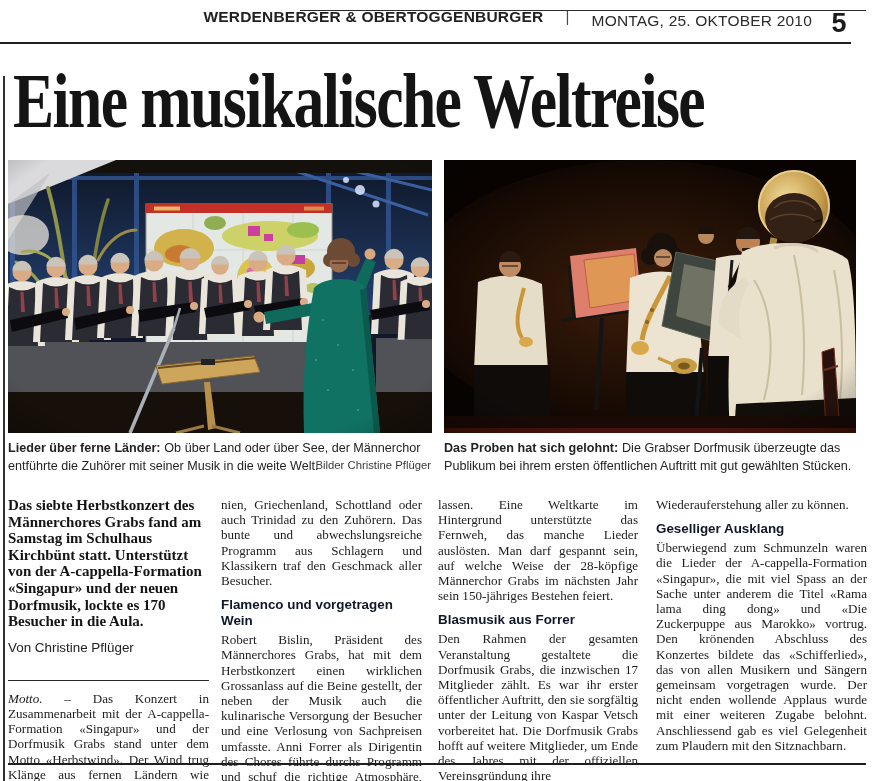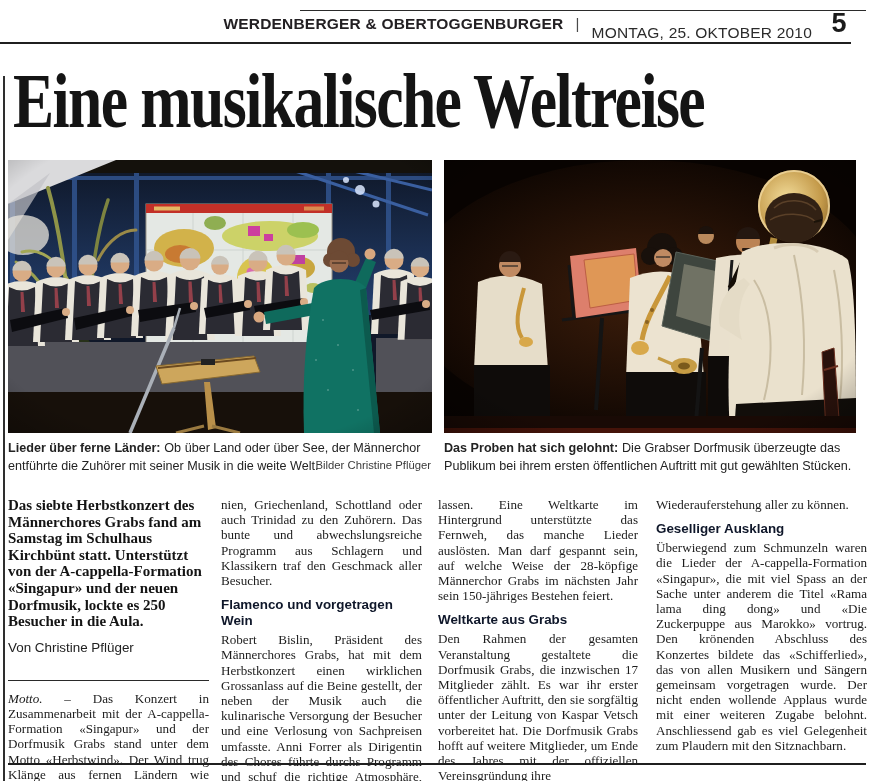--- a/index.html
+++ b/index.html
@@ -1,22 +1,22 @@
 <!DOCTYPE html>
 <html lang="de"><head>
 <meta charset="utf-8">
 <style>
   html,body{margin:0;padding:0;background:#e8e8e8;}
   .page{position:relative;width:879px;height:781px;background:#ffffff;overflow:hidden;
         font-family:"Liberation Serif",serif;color:#1e1e1e;}
   
   .mh-rule-top{position:absolute;left:300px;top:10px;width:566px;height:1px;background:#2b2b2b;}
   .mh-rule-bottom{position:absolute;left:0;top:42px;width:851px;height:2px;background:#1f1f1f;}
-  .masthead{position:absolute;left:300px;top:15px;width:512px;display:flex;justify-content:flex-end;
-            align-items:flex-start;gap:12px;white-space:nowrap;
+  .masthead{position:absolute;left:300px;top:3px;width:512px;display:flex;justify-content:flex-end;
+            align-items:center;gap:22px;white-space:nowrap;
             font-family:"Liberation Sans",sans-serif;color:#232023;letter-spacing:.2px;}
   .mh-title{font-weight:bold;font-size:15.5px;}
   .mh-sep{font-size:15px;color:#4a4a4a;font-weight:300;}
   .mh-date{font-size:15.5px;color:#2b2b2b;margin-top:9px;}
   .mh-page-num{position:absolute;left:824px;top:8px;width:30px;text-align:center;
                font-family:"Liberation Sans",sans-serif;font-weight:bold;font-size:27px;color:#1b1b1b;}
   
   .left-rule{position:absolute;left:3px;top:76px;width:2px;height:705px;background:#2e2e2e;}
   .headline{position:absolute;left:13px;top:53px;margin:0;width:1000px;height:100px;
             font-family:"Liberation Serif",serif;font-weight:bold;font-size:78px;line-height:96px;
@@ -331,34 +331,34 @@
 
   <div class="caption caption-right">
     <b class="cap-lead">Das Proben hat sich gelohnt:</b><span>Die Grabser Dorfmusik überzeugte das Publikum bei ihrem ersten öffentlichen Auftritt mit gut gewählten Stücken.</span>
   </div>
   <div class="caption caption-left">
     <b class="cap-lead">Lieder über ferne Länder:</b><span>Ob über Land oder über See, der Männerchor entführte die Zuhörer mit seiner Musik in die weite Welt.</span>
     <span class="credit">Bilder Christine Pflüger</span>
   </div>
 
   <div class="col col1">
-    <p class="lede">Das siebte Herbstkonzert des Männerchores Grabs fand am Samstag im Schulhaus Kirchbünt statt. Unterstützt von der A-cappella-Formation «Singapur» und der neuen Dorfmusik, lockte es 250 Besucher in die Aula.</p>
+    <p class="lede">Das siebte Herbstkonzert des Männerchores Grabs fand am Samstag im Schulhaus Kirchbünt statt. Unterstützt von der A-cappella-Formation «Singapur» und der neuen Dorfmusik, lockte es 170 Besucher in die Aula.</p>
     <div class="byline-wrap"><span>Von Christine Pflüger</span></div>
     <p class="body-text first-body"><i class="loc">Motto.</i><span> – Das Konzert in Zusammenarbeit mit der A-cappella-Formation «Singapur» und der Dorfmusik Grabs stand unter dem Motto «Herbstwind». Der Wind trug Klänge aus fernen Ländern wie Frankreich, Spa-</span></p>
   </div>
 
   <div class="col col2">
     <p class="body-text">nien, Griechenland, Schottland oder auch Trinidad zu den Zuhörern. Das bunte und abwechslungsreiche Programm aus Schlagern und Klassikern traf den Geschmack aller Besucher.</p>
     <p class="subhead">Flamenco und vorgetragen Wein</p>
     <p class="body-text">Robert Bislin, Präsident des Männerchores Grabs, hat mit dem Herbstkonzert einen wirklichen Grossanlass auf die Beine gestellt, der neben der Musik auch die kulinarische Versorgung der Besucher und eine Verlosung von Sachpreisen umfasste. Anni Forrer als Dirigentin des Chores führte durchs Programm und schuf die richtige Atmosphäre, um sich von den Klängen ferner Länder entführen zu</p>
   </div>
 
   <div class="col col3">
     <p class="body-text">lassen. Eine Weltkarte im Hintergrund unterstützte das Fernweh, das manche Lieder auslösten. Man darf gespannt sein, auf welche Weise der 28-köpfige Männerchor Grabs im nächsten Jahr sein 150-jähriges Bestehen feiert.</p>
-    <p class="subhead">Weltkarte aus Grabs</p>
+    <p class="subhead">Blasmusik aus Forrer</p>
     <p class="body-text">Den Rahmen der gesamten Veranstaltung gestaltete die Dorfmusik Grabs, die inzwischen 17 Mitglieder zählt. Es war ihr erster öffentlicher Auftritt, den sie sorgfältig unter der Leitung von Kaspar Vetsch vorbereitet hat. Die Dorfmusik Grabs hofft auf weitere Mitglieder, um Ende des Jahres mit der offiziellen Vereinsgründung ihre</p>
   </div>
 
   <div class="col col4">
     <p class="body-text">Wiederauferstehung aller zu können.</p>
     <p class="subhead">Geselliger Ausklang</p>
     <p class="body-text">Überwiegend zum Schmunzeln waren die Lieder der A-cappella-Formation «Singapur», die mit viel Spass an der Sache unter anderem die Titel «Rama lama ding dong» und «Die Zuckerpuppe aus Marokko» vortrug. Den krönenden Abschluss des Konzertes bildete das «Schifferlied», das von allen Musikern und Sängern gemeinsam vorgetragen wurde. Der nicht enden wollende Applaus wurde mit einer weiteren Zugabe belohnt. Anschliessend gab es viel Gelegenheit zum Plaudern mit den Sitznachbarn.</p>
   </div>
 
   <div class="bottom-rule"></div>

